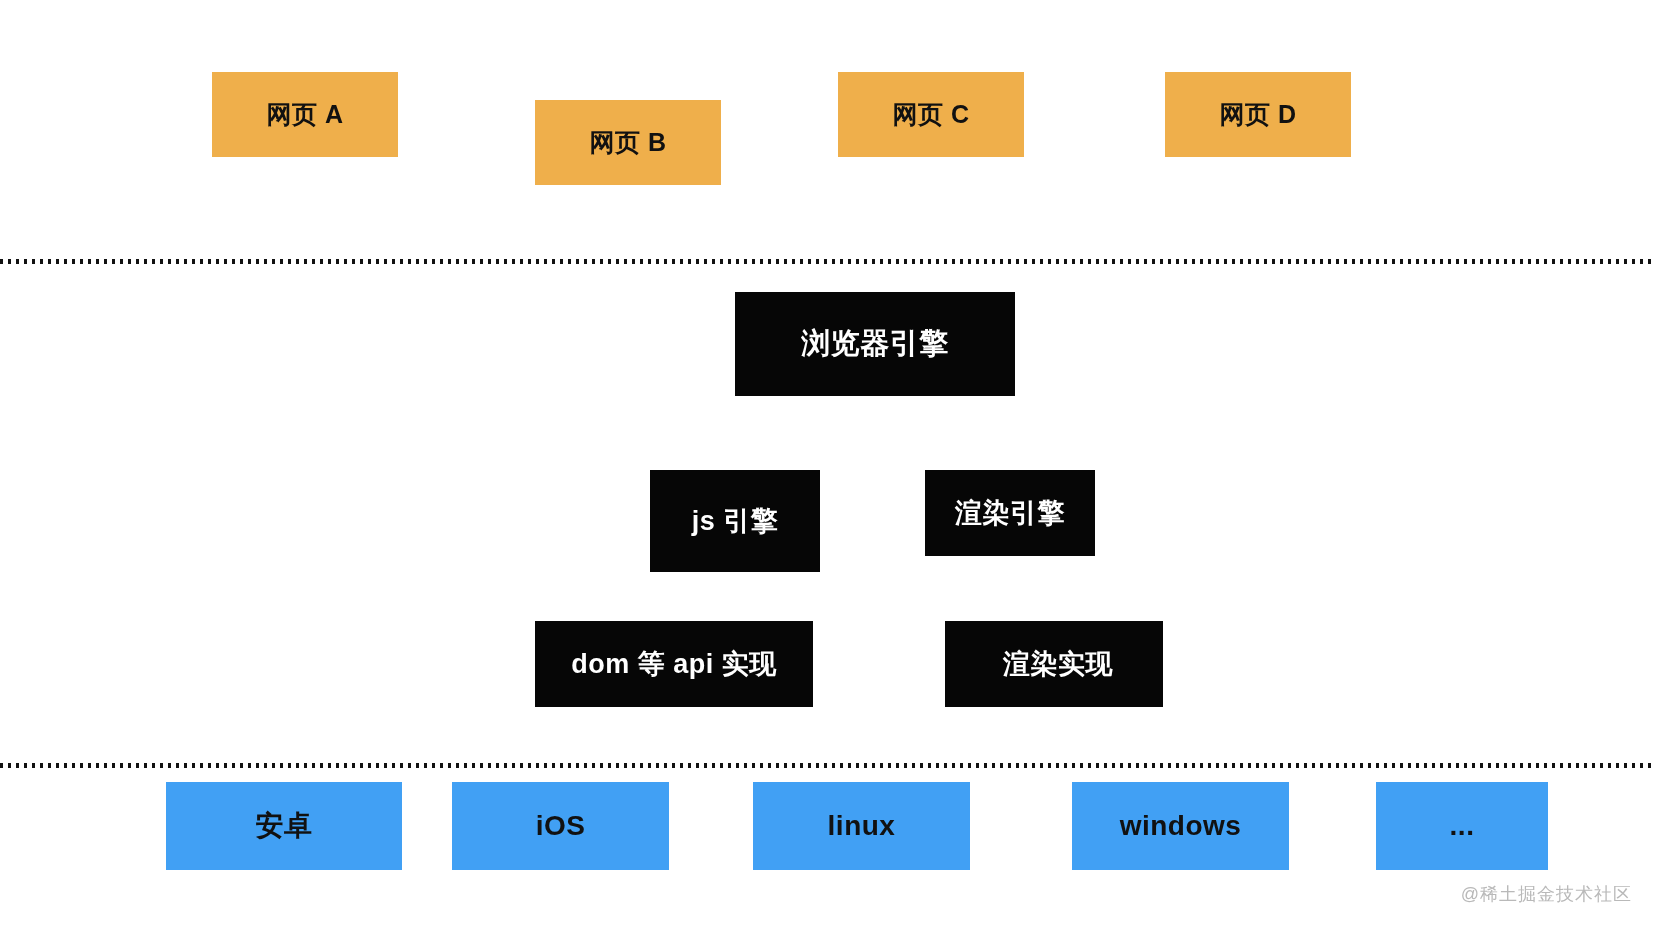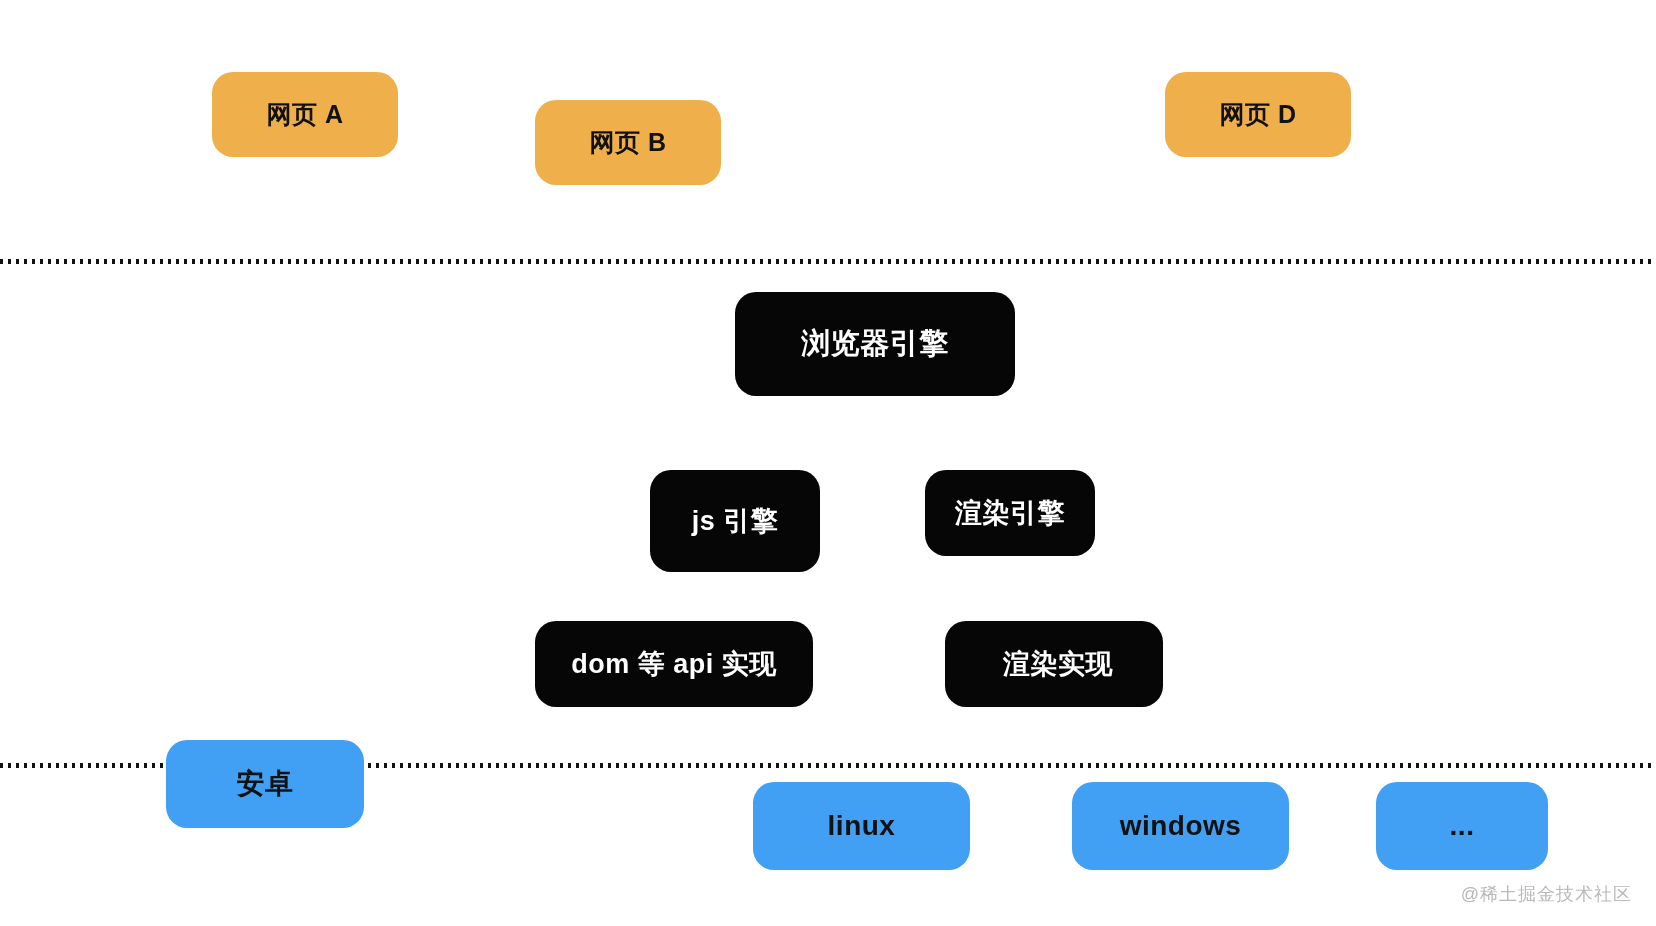--- a/index.html
+++ b/index.html
@@ -17,21 +17,20 @@
   }
   .box {
     position: absolute;
     display: flex;
     align-items: center;
     justify-content: center;
     text-align: center;
     box-sizing: border-box;
     font-weight: bold;
     letter-spacing: 0.5px;
-    border-radius: 21px;
   }
   .webpage-box {
     background: var(--webpage-box, #efaf4b);
     color: var(--box-text-dark, #111111);
     font-size: 25px;
   }
   .engine-box {
     background: var(--engine-box, #060606);
     color: var(--box-text-light, #ffffff);
     font-size: 27px;
@@ -71,20 +70,23 @@
 <body>
 
 <div class="canvas">
 
   <div class="box webpage-box" style="left:212px; top:72px; width:186px; height:85px;">
     <span>网页 A</span>
   </div>
   <div class="box webpage-box" style="left:535px; top:72px; width:186px; height:85px;margin-top:28px;">
     <span>网页 B</span>
   </div>
+  <div class="box webpage-box" style="left:838px; top:72px; width:186px; height:85px;">
+    <span>网页 C</span>
+  </div>
   <div class="box webpage-box" style="left:1165px; top:72px; width:186px; height:85px;">
     <span>网页 D</span>
   </div>
 
   <div class="divider" style="top:259px;"></div>
 
   <div class="box engine-box main" style="left:735px; top:292px; width:280px; height:104px;">
     <span>浏览器引擎</span>
   </div>
 
@@ -97,22 +99,25 @@
 
   <div class="box engine-box" style="left:535px; top:621px; width:278px; height:86px;">
     <span>dom 等 api 实现</span>
   </div>
   <div class="box engine-box" style="left:945px; top:621px; width:218px; height:86px;padding-left:8px;">
     <span>渲染实现</span>
   </div>
 
   <div class="divider" style="top:763px;"></div>
 
-  <div class="box os-box" style="left:166px; top:740px; width:198px; height:88px;">
+  <div class="box os-box" style="left:166px; top:782px; width:236px; height:88px;">
     <span>安卓</span>
+  </div>
+  <div class="box os-box" style="left:452px; top:782px; width:217px; height:88px;">
+    <span>iOS</span>
   </div>
   <div class="box os-box" style="left:1072px; top:782px; width:217px; height:88px;">
     <span>windows</span>
   </div>
   <div class="box os-box" style="left:753px; top:782px; width:217px; height:88px;">
     <span>linux</span>
   </div>
   <div class="box os-box" style="left:1376px; top:782px; width:172px; height:88px;">
     <span>...</span>
   </div>

